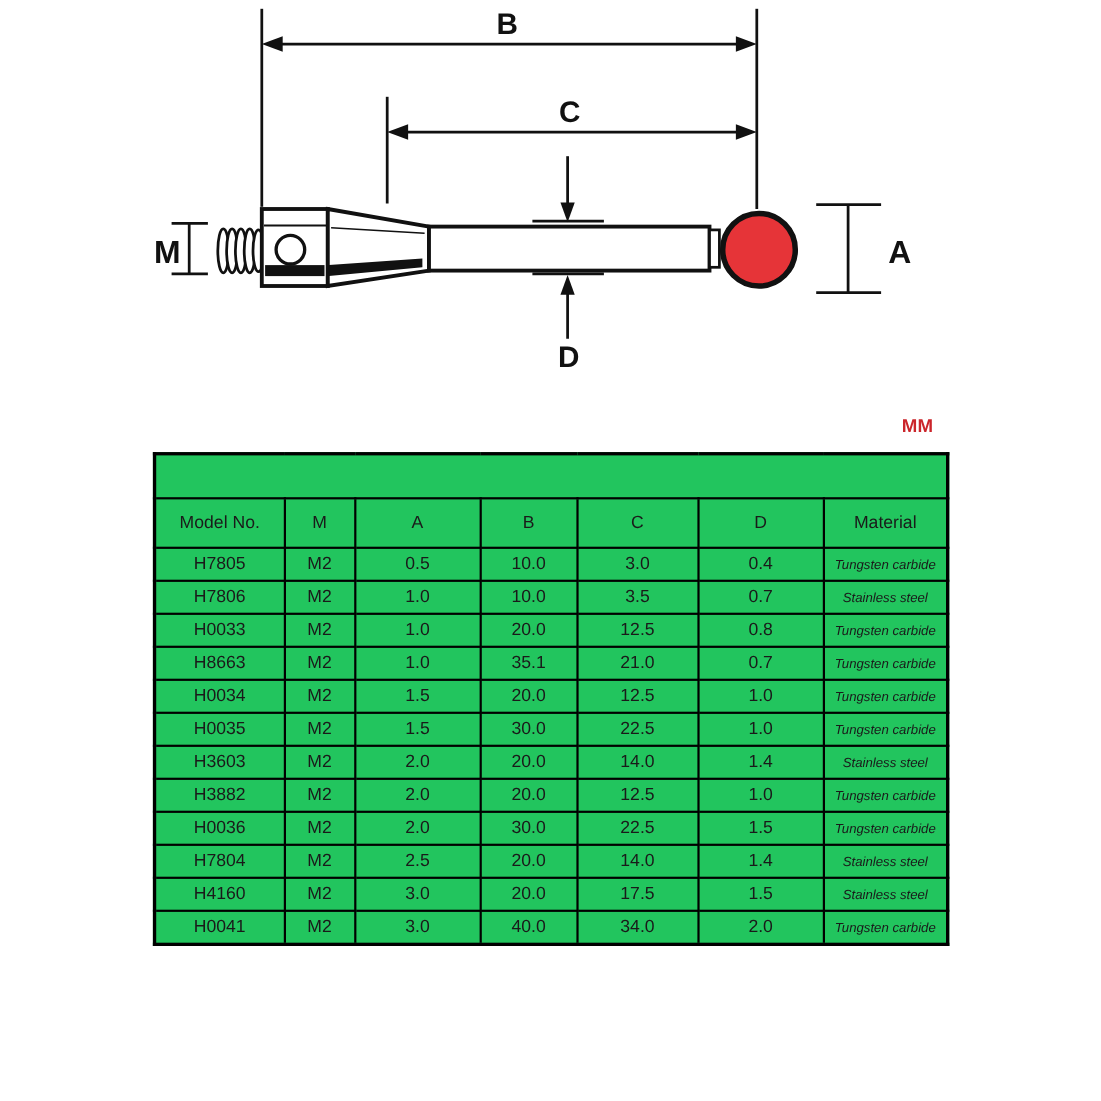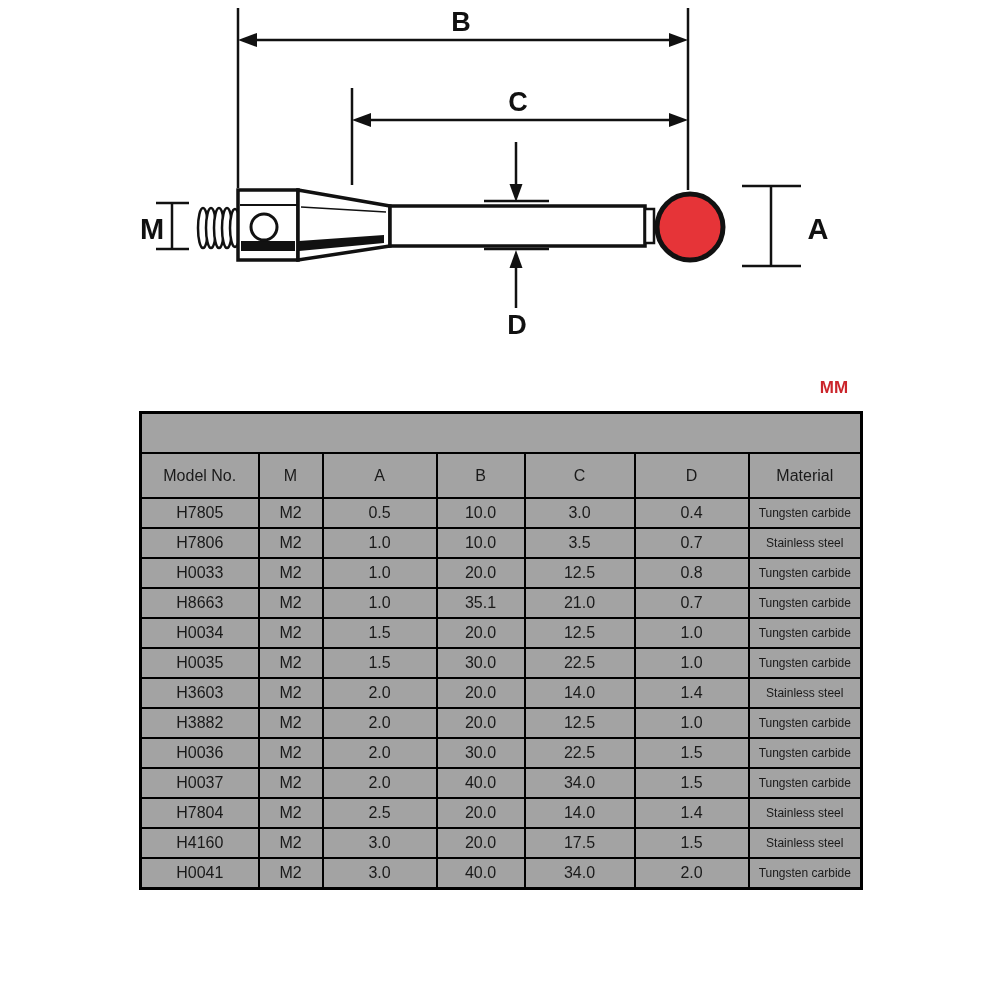--- a/index.html
+++ b/index.html
@@ -12,38 +12,38 @@
   }
   .diagram-svg { position:absolute; left:0; top:0; }
   .dim-label { font-family:"Liberation Sans", sans-serif; font-weight:700; fill:#111; }
   .units-label { font-family:"Liberation Sans", sans-serif; font-weight:700; }
 
   .spec-table {
     position:absolute; left:139px; top:411px;
     width:721px;
     border-collapse:collapse;
     table-layout:fixed;
-    background:#a3a3a3;
+    background:#22c55e;
     border:3px solid #000;
     padding-left:24px;
   }
   .spec-table th, .spec-table td {
     border:2px solid #000;
     text-align:center;
     vertical-align:middle;
     padding:0;
     font-weight:400;
     color:#1a1a1a;
     overflow:hidden;
     white-space:nowrap;
   }
   .empty-band td { height:38px; }
   .header-row th { height:43px; font-size:16px; }
   .spec-table tbody td { height:28px; font-size:16px; }
-  .spec-table tbody td.material-cell { font-size:12px; }
+  .spec-table tbody td.material-cell { font-size:12px;font-style:italic; }
 </style>
 </head>
 <body>
 
 <svg class="diagram-svg" width="1001" height="408" viewBox="0 0 1001 408">
 
   <g stroke="#111" stroke-width="2.5" fill="#111">
     <line x1="238" y1="8" x2="238" y2="188"></line>
     <line x1="688" y1="8" x2="688" y2="190"></line>
     <line x1="254" y1="40" x2="672" y2="40"></line>
@@ -212,29 +212,20 @@
       <tr>
         <td>H0036</td>
         <td>M2</td>
         <td>2.0</td>
         <td>30.0</td>
         <td>22.5</td>
         <td>1.5</td>
         <td class="material-cell">Tungsten carbide</td>
       </tr>
       <tr>
-        <td>H0037</td>
-        <td>M2</td>
-        <td>2.0</td>
-        <td>40.0</td>
-        <td>34.0</td>
-        <td>1.5</td>
-        <td class="material-cell">Tungsten carbide</td>
-      </tr>
-      <tr>
         <td>H7804</td>
         <td>M2</td>
         <td>2.5</td>
         <td>20.0</td>
         <td>14.0</td>
         <td>1.4</td>
         <td class="material-cell">Stainless steel</td>
       </tr>
       <tr>
         <td>H4160</td>

